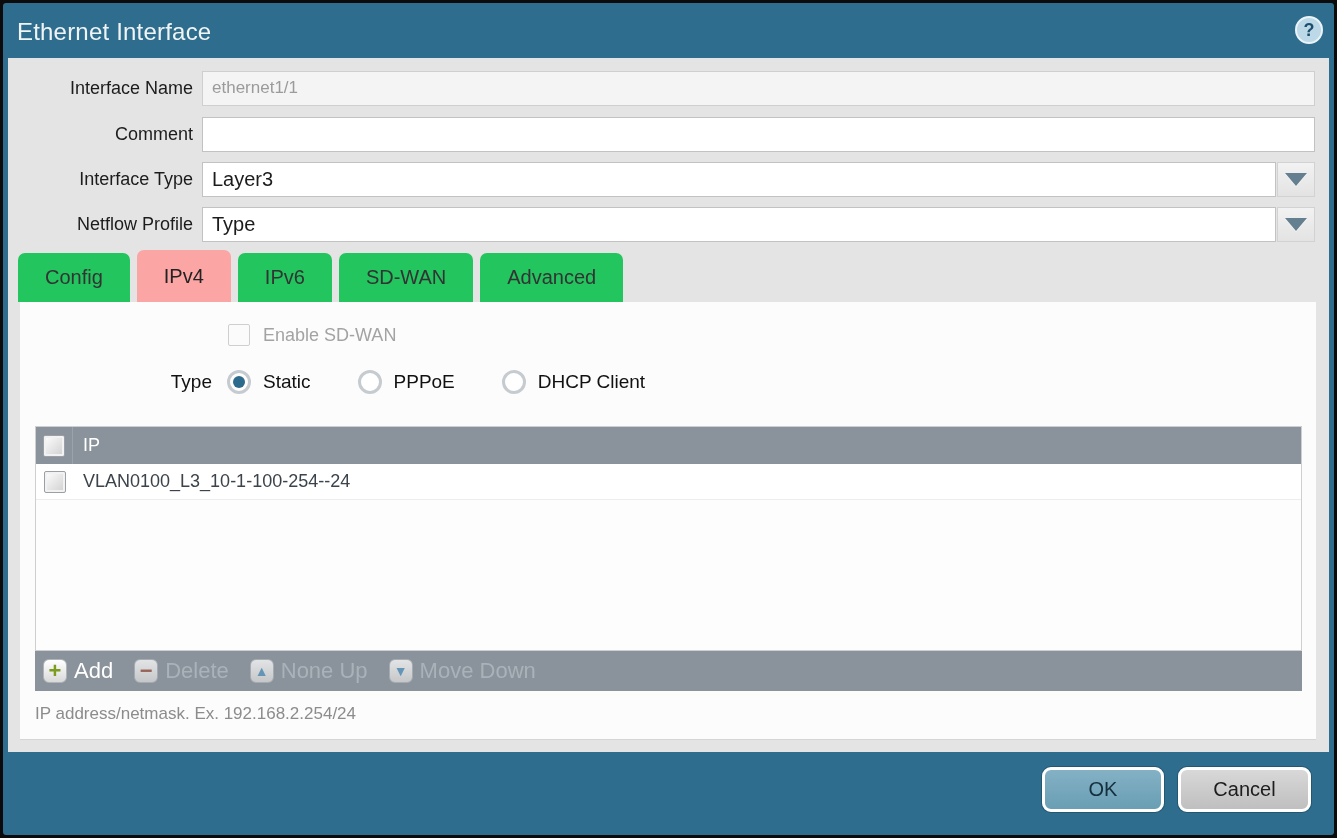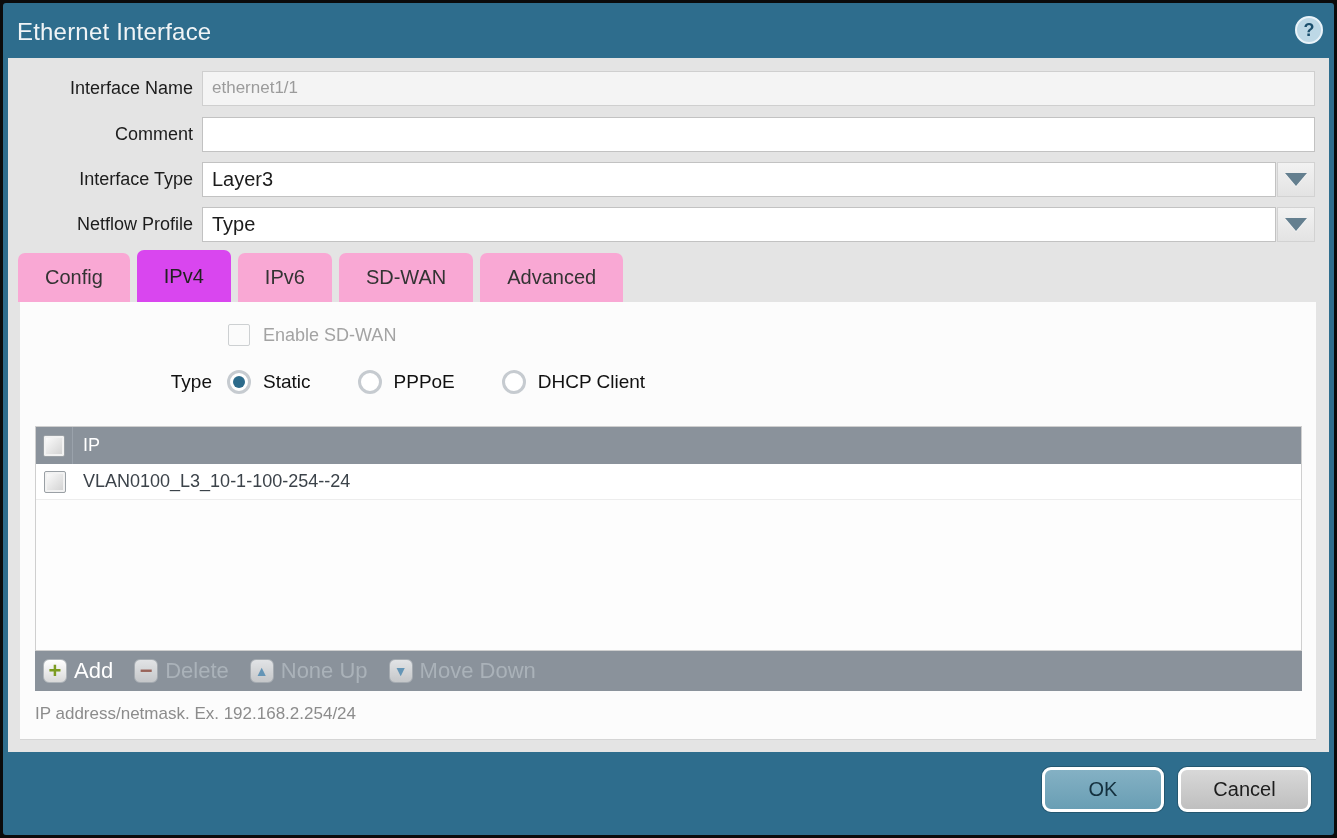--- a/index.html
+++ b/index.html
@@ -68,26 +68,26 @@
     border-top:13px solid #647f8f;
     filter:drop-shadow(0 1px 0 rgba(255,255,255,.6));
   }
   
   .tabs {
     position:absolute; left:10px; top:195px; height:49px;
     display:flex; gap:7px; align-items:flex-end;
   }
   .tab {
     height:49px; line-height:49px; padding:0 27px;
-    background:#f9a8d4; color:#333;
+    background:#22c55e; color:#333;
     font-size:20px; border-radius:7px 7px 0 0;
     cursor:pointer; white-space:nowrap;
   }
   .tab.active {
-    background:#d946ef; color:#222; height:52px; line-height:52px;
+    background:#fca5a5; color:#222; height:52px; line-height:52px;
     position:relative; z-index:2;
   }
   
   .panel {
     position:absolute; left:12px; top:244px; width:1296px; height:438px;
     background:#fcfcfc; border-bottom:1px solid #d5d5d5; z-index:1;
   }
   .sdwan-row { position:absolute; left:208px; top:22px; display:flex; align-items:center; }
   .checkbox {
     width:22px; height:22px; border:1px solid #9aa0a5; border-radius:2px;

